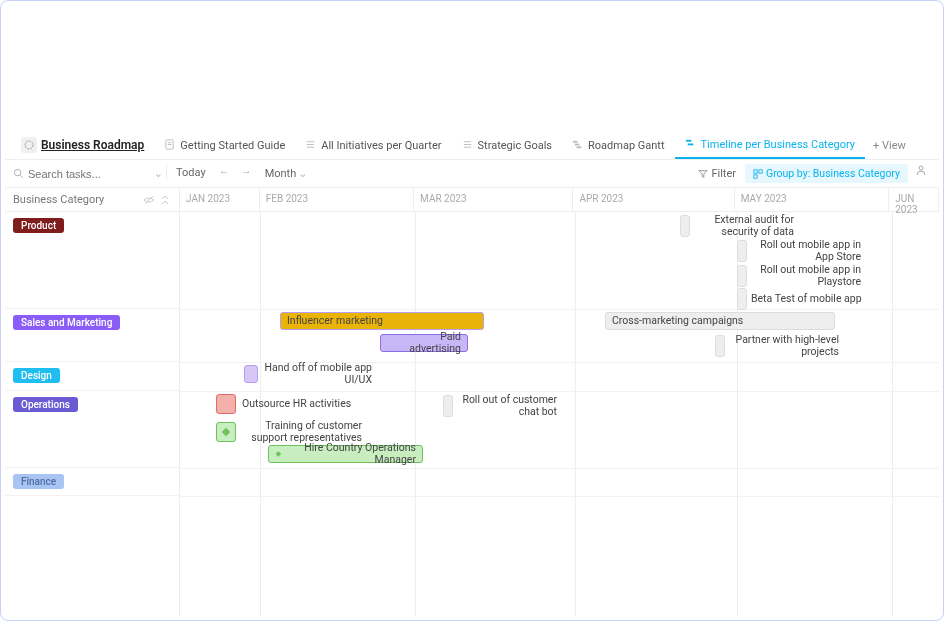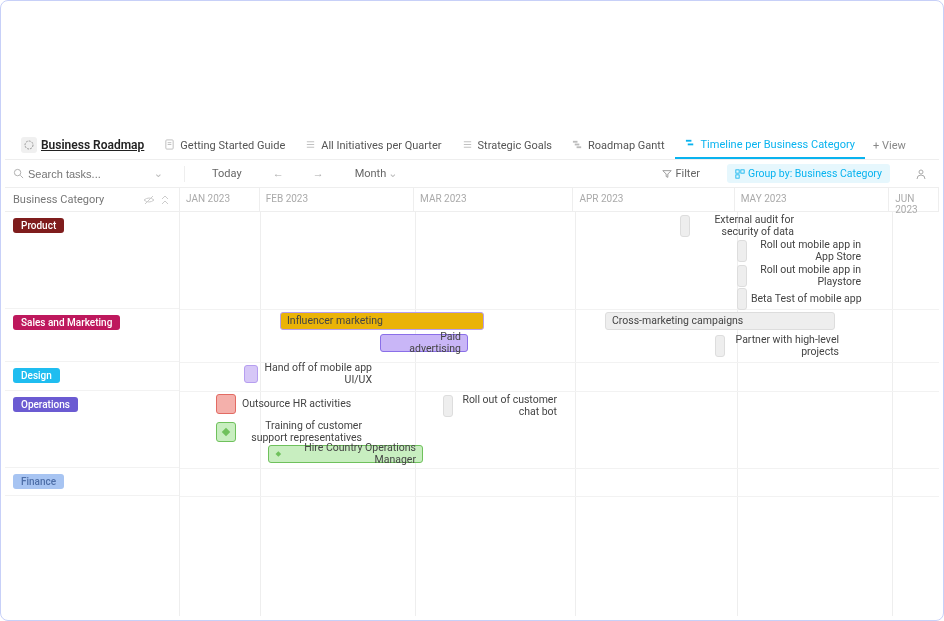--- a/index.html
+++ b/index.html
@@ -10,21 +10,21 @@
 
 .tabs { display: flex; align-items: center; gap: 0; padding: 126px 6px 0 6px; border-bottom: 1px solid #eee; }
 .tab { display: flex; align-items: center; gap: 4px; padding: 6px 10px; cursor: pointer; color: #555; font-size: 11px; }
 .tab.breadcrumb { font-weight: 600; color: #222; font-size: 12px; text-decoration: underline; }
 .tab.active { color: #09b3ef; border-bottom: 2px solid #09b3ef; }
 .tab-icon { width: 12px; height: 12px; display: inline-flex; }
 .breadcrumb-icon { width: 16px; height: 16px; background: #f0f0f0; border-radius: 3px; display: inline-flex; align-items: center; justify-content: center; }
 .add-view { color: #888; font-size: 11px; padding: 6px 8px; cursor: pointer; }
 
 
-.toolbar { display: flex; align-items: center; padding: 4px 8px; gap: 21px; border-bottom: 1px solid #eee; }
+.toolbar { display: flex; padding: 4px 8px; gap: 3px; border-bottom: 1px solid #eee; }
 .search-box { display: flex; align-items: center; gap: 4px; color: #aaa; font-size: 11px; flex: 0 0 150px; }
 .search-box input { border: none; outline: none; font-size: 11px; width: 100px; }
 .today-btn { color: #666; font-size: 11px; padding: 2px 6px; cursor: pointer; }
 .nav-arrow { color: #aaa; cursor: pointer; padding: 0 4px; }
 .scale-btn { color: #666; font-size: 11px; padding: 2px 6px; cursor: pointer; display: flex; align-items: center; gap: 2px; }
 .spacer { flex: 1; }
 .filter-btn { color: #666; font-size: 11px; padding: 2px 6px; cursor: pointer; display: flex; align-items: center; gap: 3px; }
 .groupby-btn { color: #09b3ef; font-size: 10.5px; padding: 3px 8px; background: #e6f7fd; border-radius: 3px; cursor: pointer; display: flex; align-items: center; gap: 3px; }
 .person-icon { color: #aaa; padding: 0 4px; }
 
@@ -185,21 +185,21 @@
                 <svg width="12" height="12" viewBox="0 0 12 12">
                   <path d="M3 5 L6 2 L9 5 M3 10 L6 7 L9 10" fill="none" stroke="#ccc"></path>
                 </svg>
               </span>
         </div>
       </div>
       <div class="cat-row" style="height:97px">
         <span class="cat-pill" style="background:#7f1d1d">Product</span>
       </div>
       <div class="cat-row" style="height:53px">
-        <span class="cat-pill" style="background:#be185d">Sales and Marketing</span>
+        <span class="cat-pill" style="background:#8b5cf6">Sales and Marketing</span>
       </div>
       <div class="cat-row" style="height:29px">
         <span class="cat-pill" style="background:#1fbdf0">Design</span>
       </div>
       <div class="cat-row" style="height:77px">
         <span class="cat-pill" style="background:#6b5bd2">Operations</span>
       </div>
       <div class="cat-row" style="height:28px">
         <span class="cat-pill" style="background:#a7c4f2;color:#4e6fa8">Finance</span>
       </div>

